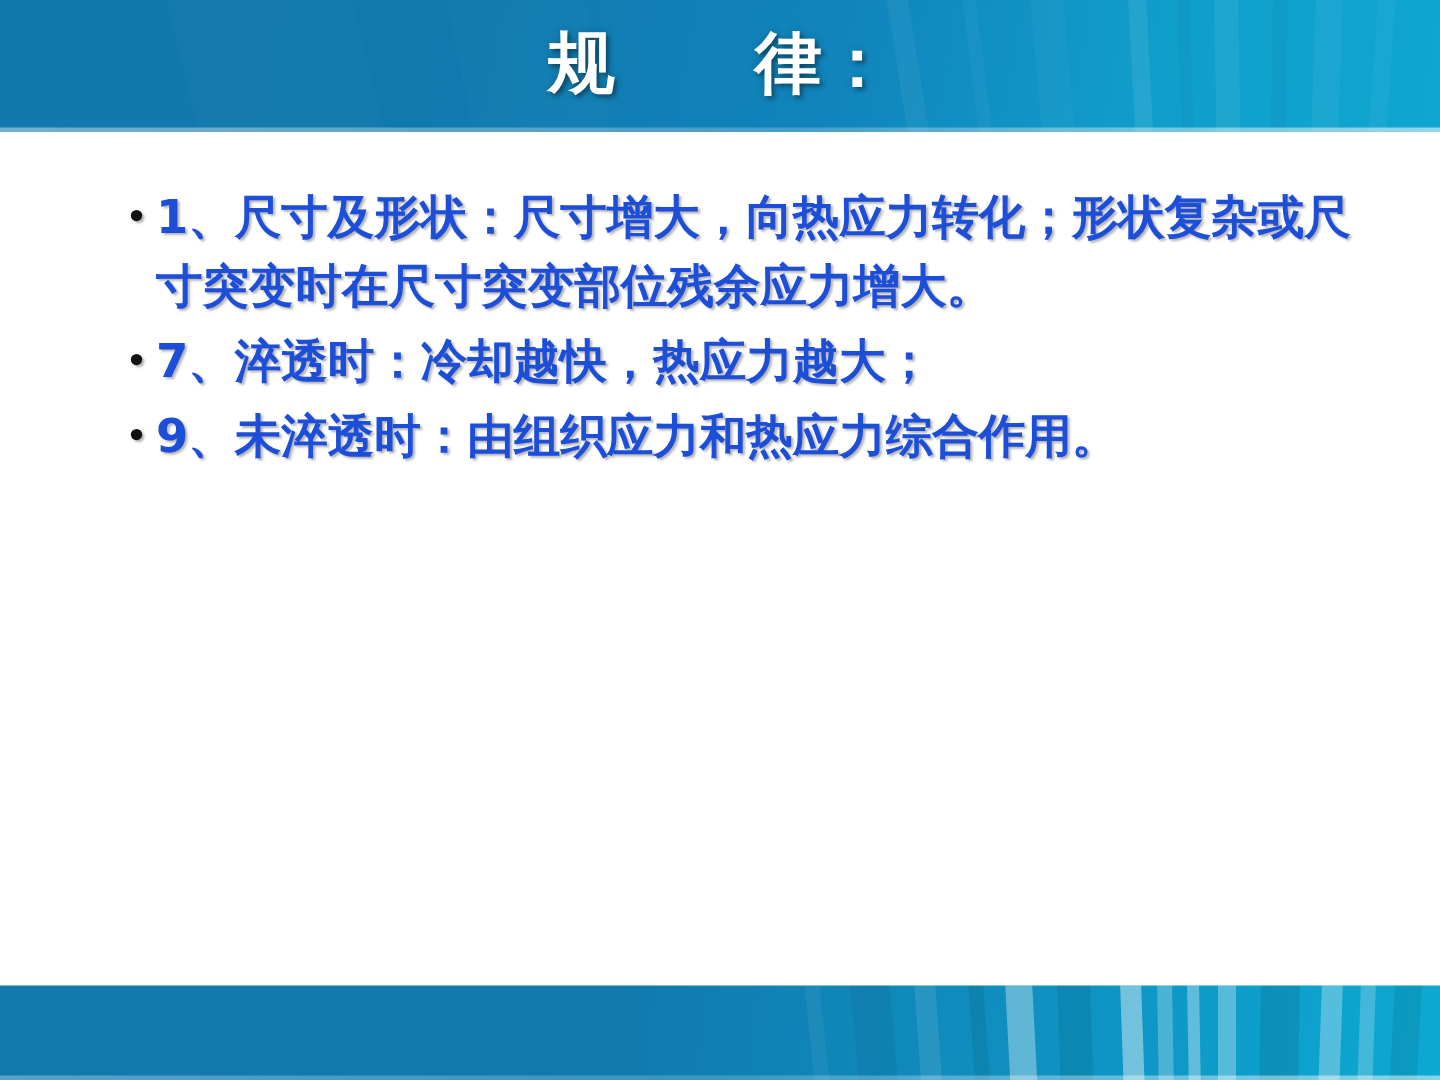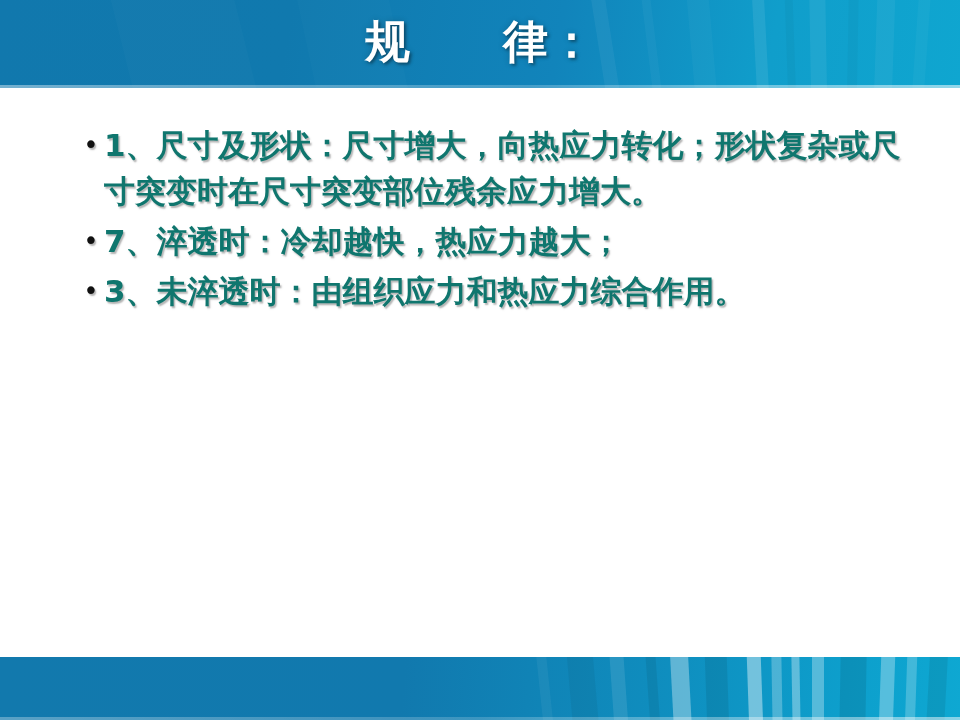--- a/index.html
+++ b/index.html
@@ -86,21 +86,21 @@
     flex: 0 0 auto;
     width: 26px;
     color: #111111;
     font-size: 26px;
     line-height: 46px;
     text-align: center;
     text-shadow: 1.5px 1.5px 1.5px rgba(120,120,120,.55);
   }
   .bullet-text {
     flex: 1 1 auto;
-    color: #0f766e;
+    color: #1d4ed8;
     font-size: 31px;
     font-weight: bold;
     line-height: 46px;
     letter-spacing: 0px;
     text-shadow: 1.5px 1.5px 1.6px rgba(130,130,130,.6);
     font-family: "DejaVu Sans", "Liberation Sans", sans-serif;
   }
 
   
   .footer-band {
@@ -161,21 +161,21 @@
       <span class="bullet-text">1、尺寸及形状：尺寸增大，向热应力转化；形状复杂或尺寸突变时在尺寸突变部位残余应力增大。</span>
     </div>
 
     <div class="bullet-row">
       <span class="bullet-dot">•</span>
       <span class="bullet-text">7、淬透时：冷却越快，热应力越大；</span>
     </div>
 
     <div class="bullet-row">
       <span class="bullet-dot">•</span>
-      <span class="bullet-text">3、未淬透时：由组织应力和热应力综合作用。</span>
+      <span class="bullet-text">9、未淬透时：由组织应力和热应力综合作用。</span>
     </div>
 
   </div>
 
   <div class="footer-band">
     <div class="ftr-rays">
         <div class="ftr-ray" style="left: 540px; width: 10px; background: rgba(255, 255, 255, 0.05); transform: rotate(-6deg);"></div>
         <div class="ftr-ray" style="left: 570px; width: 26px; background: rgba(0, 0, 0, 0.05); transform: rotate(-5deg);"></div>
         <div class="ftr-ray" style="left: 612px; width: 14px; background: rgba(255, 255, 255, 0.1); transform: rotate(-4deg);"></div>
         <div class="ftr-ray" style="left: 648px; width: 10px; background: rgba(0, 0, 0, 0.07); transform: rotate(-4deg);"></div>

